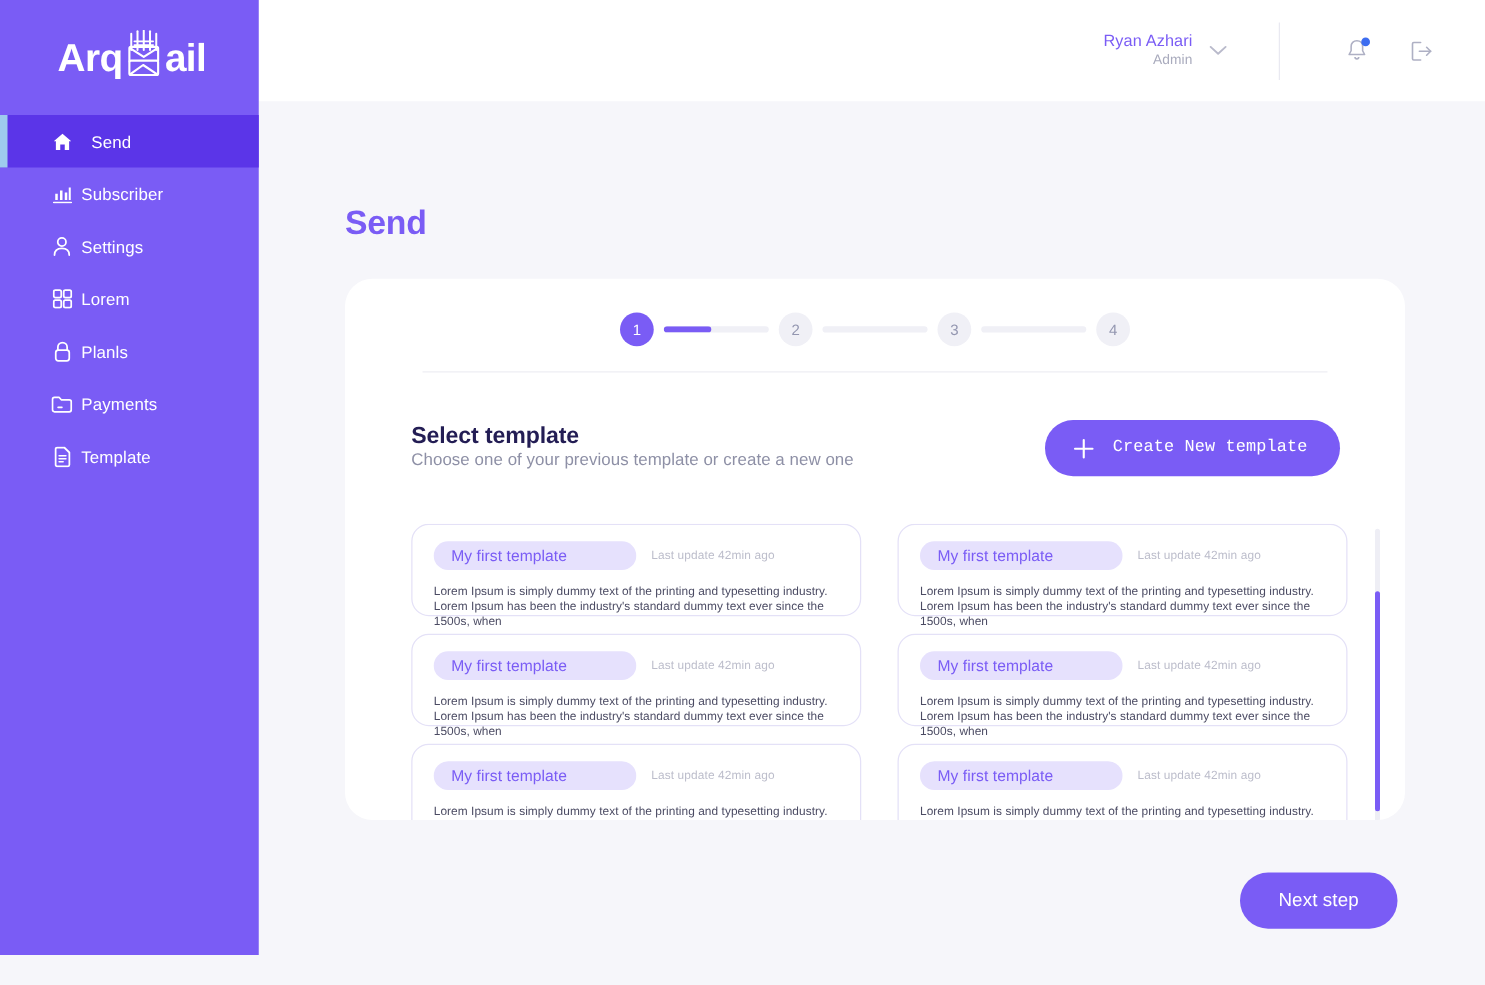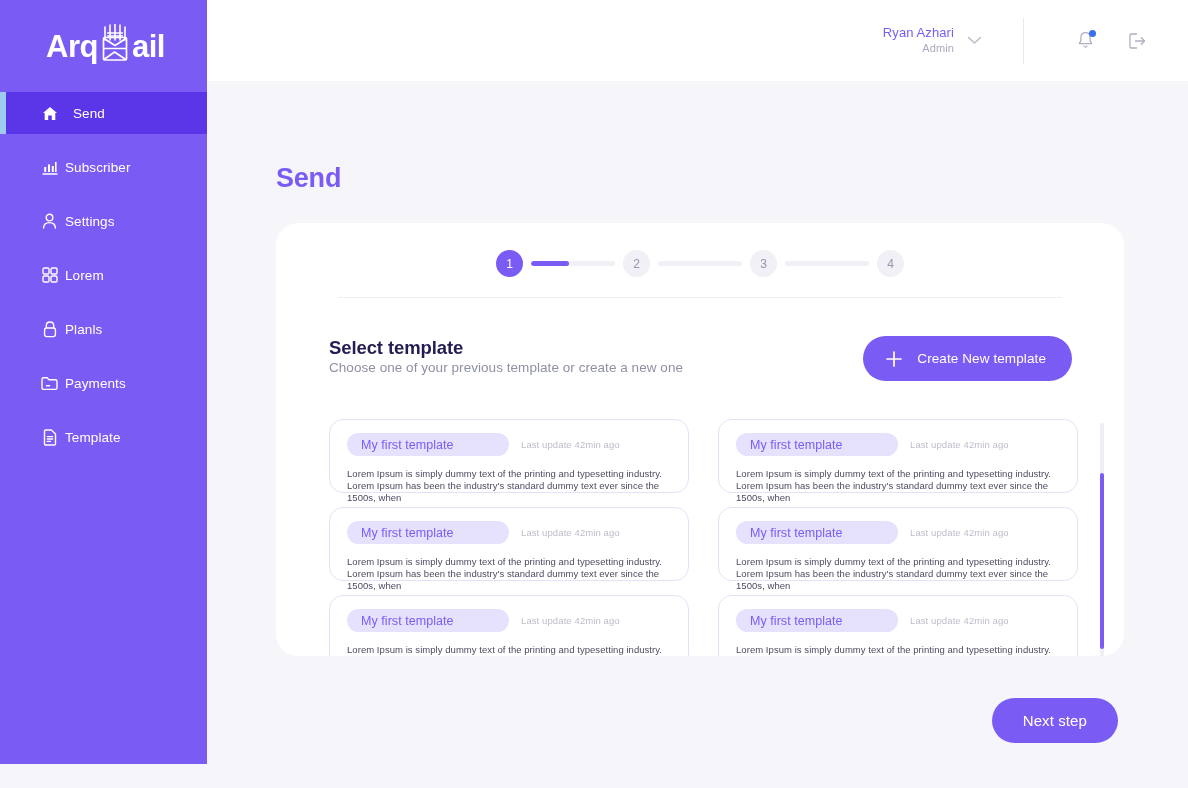--- a/index.html
+++ b/index.html
@@ -75,21 +75,21 @@
   .nav-item.active {
     background: #5b35e8;
   }
   .nav-item.active::before {
     content: "";
     position: absolute;
     left: 0; top: 0; bottom: 0;
     width: 6px;
     background: #9ecbee;
   }
-  .nav-item + .nav-item { margin-top: 12px; padding-left: 32px; }
+  .nav-item + .nav-item { margin-top: 0px; padding-left: 32px; }
 
   
   .main {
     flex: 1;
     height: 788px;
     display: flex;
     flex-direction: column;
     position: relative;
     background: #f6f6fa;
   }
@@ -228,21 +228,21 @@
   .create-btn {
     background: #7a5cf5;
     color: #ffffff;
     border: none;
     border-radius: 26px;
     height: 45px;
     padding: 0 26px 0 22px;
     display: flex;
     align-items: center;
     font-size: 13.5px;
-    font-family: Liberation Sans, sans-serif;
+    font-family: Liberation Mono, monospace;
     cursor: pointer;
     letter-spacing: 0.1px;
     margin-top: 5px;
   }
   .create-btn .plus { margin-right: 14px; display: flex; }
 
   
   .tpl-scroll {
     position: absolute;
     left: 0; right: 0;

